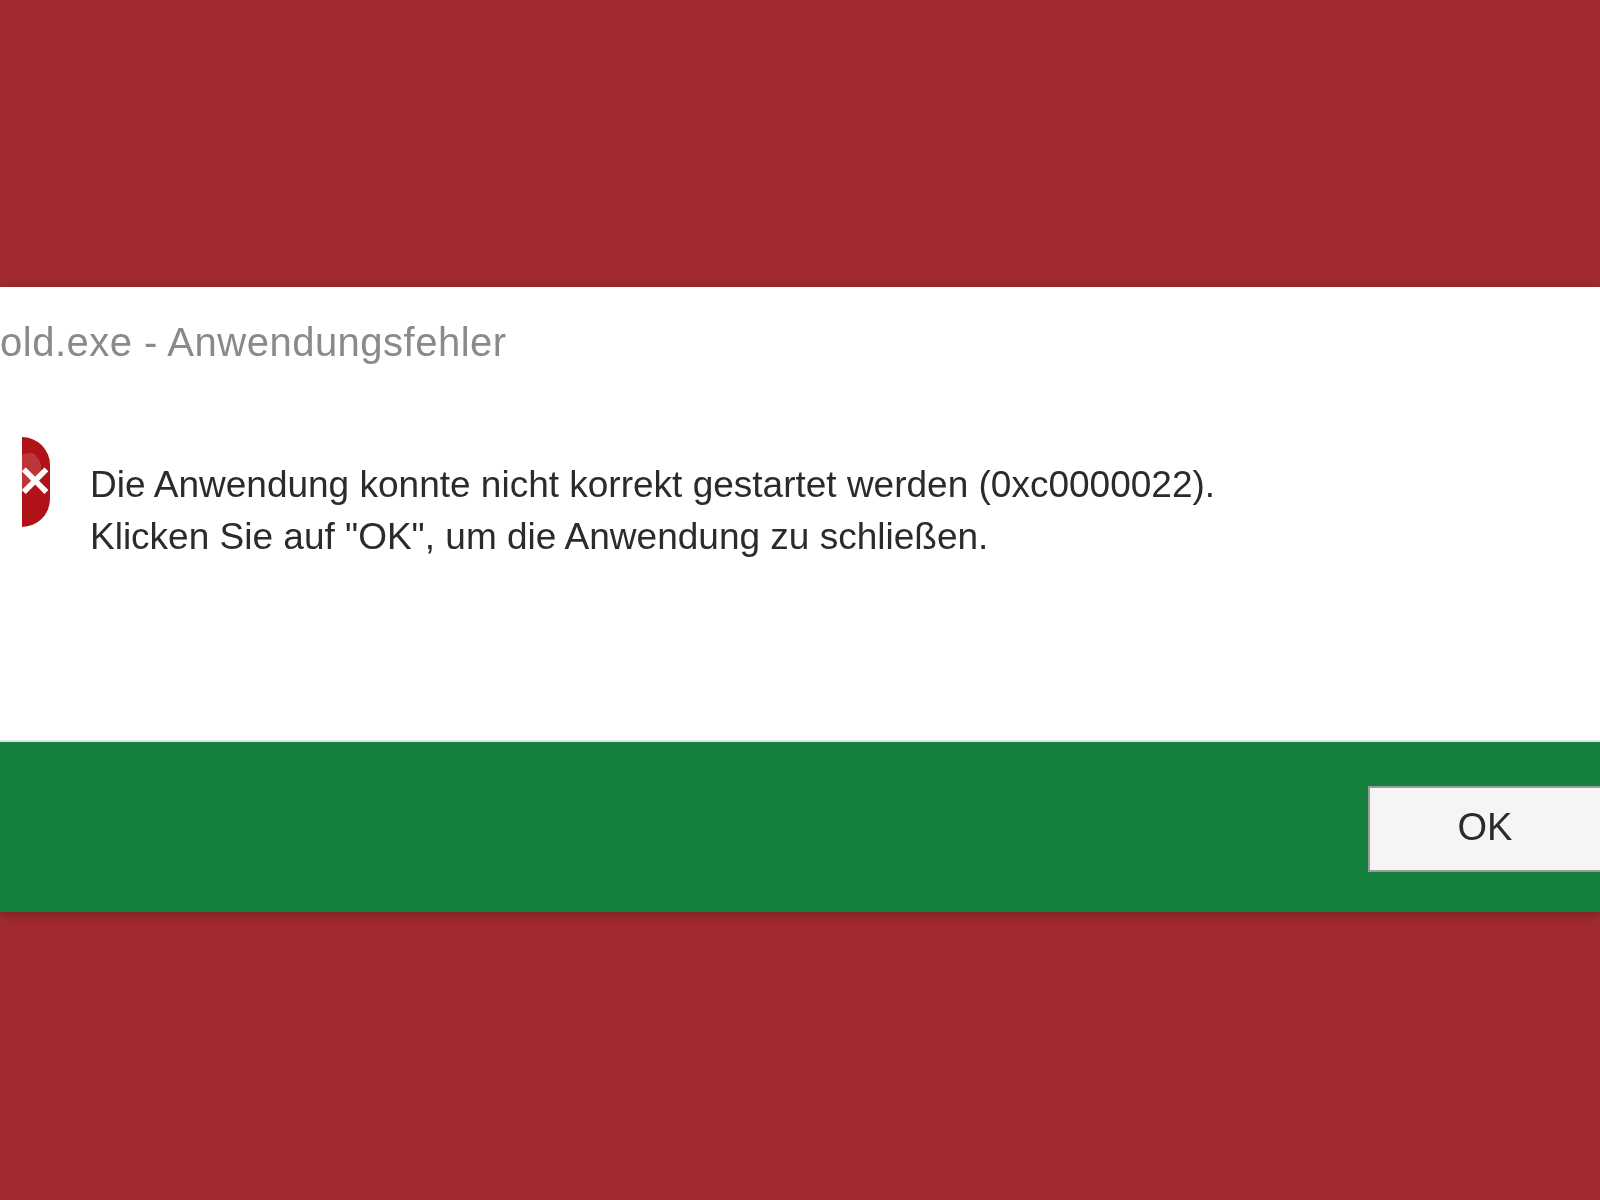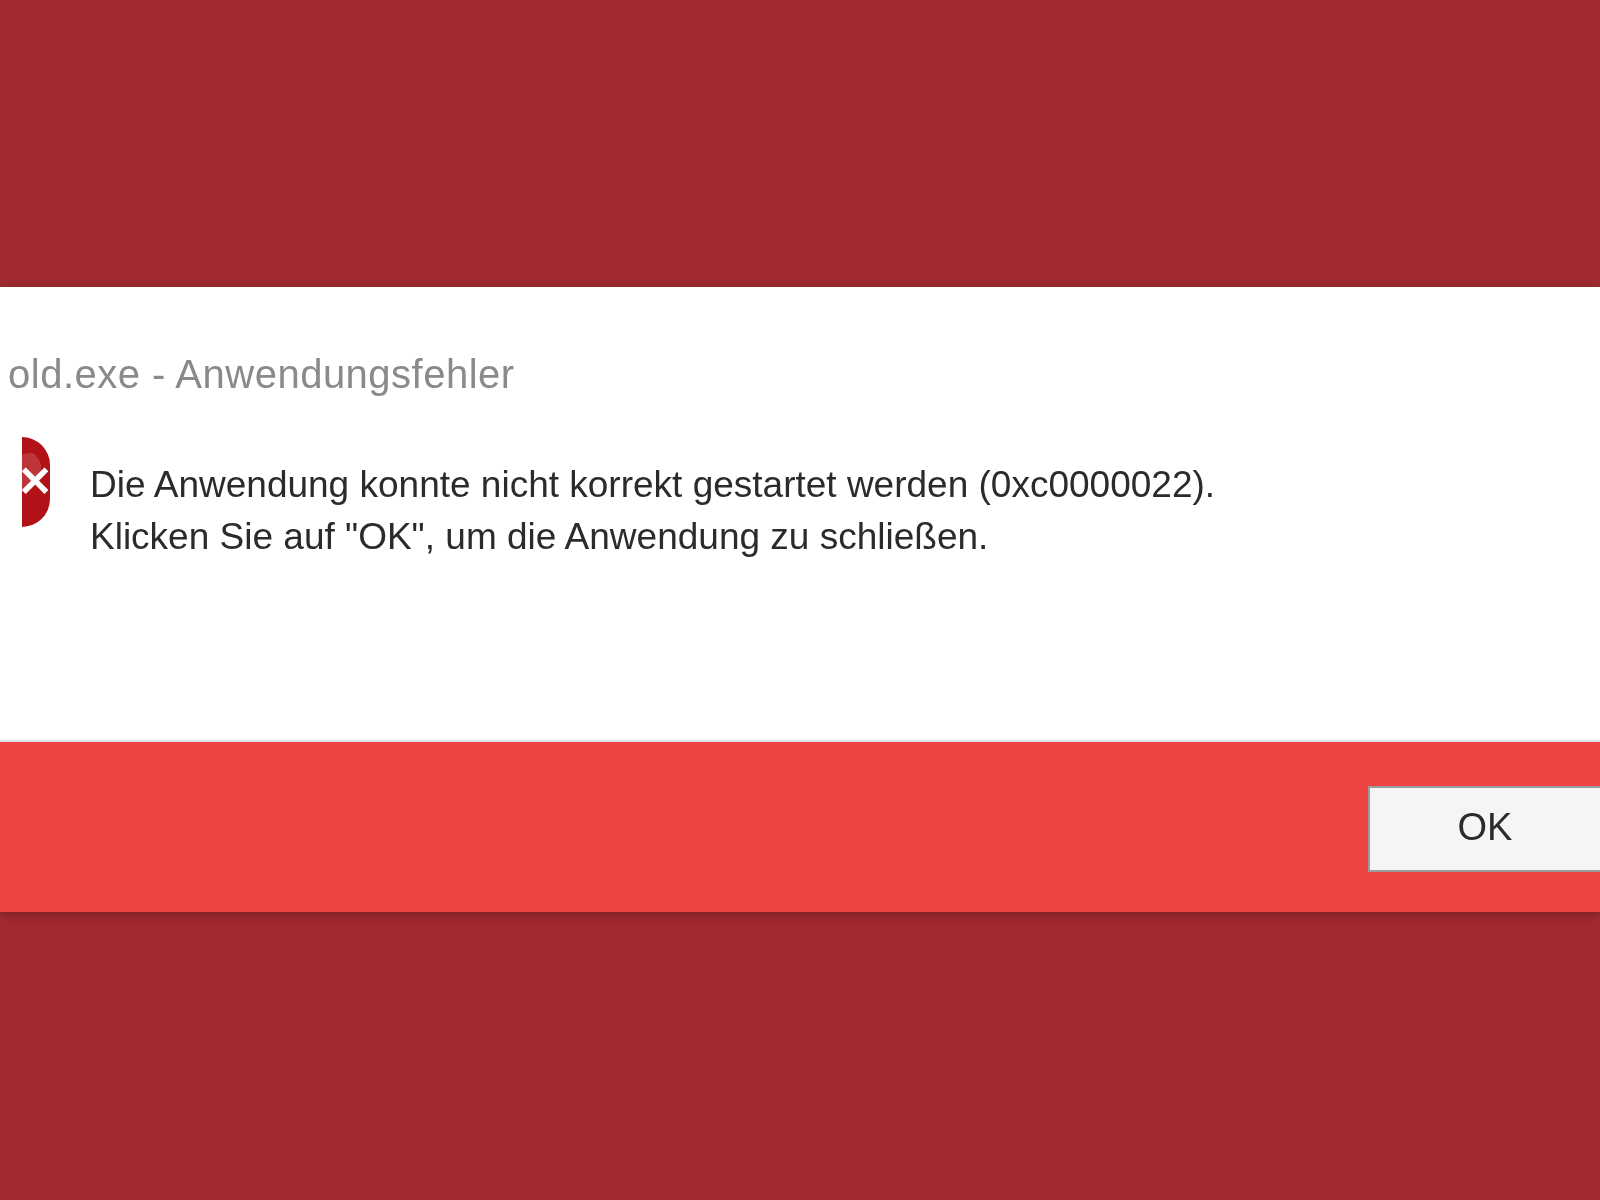--- a/index.html
+++ b/index.html
@@ -19,23 +19,22 @@
     width: 1600px;
     height: 625px;
     background: #ffffff;
     box-shadow: 0 2px 10px rgba(0,0,0,0.3);
   }
 
   .titlebar {
     height: 110px;
     background: #ffffff;
     display: flex;
-    align-items: flex-end;
+    align-items: center;
     padding-left: 0;
-    margin-left: 8px;
   }
 
   .title-text {
     color: #8a8a8a;
     font-size: 40px;
     letter-spacing: 0.5px;
     font-weight: 400;
     filter: blur(0.6px);
   }
 
@@ -99,21 +98,21 @@
     font-weight: 400;
     filter: blur(0.5px);
   }
 
   .button-bar {
     position: absolute;
     left: 0;
     right: 0;
     bottom: 0;
     height: 170px;
-    background: #ef4444;
+    background: #15803d;
     border-top: 2px solid #e1e1e1;
     margin-top: 44px;
   }
 
   .ok-button {
     position: absolute;
     right: 0;
     top: 44px;
     width: 230px;
     height: 82px;

